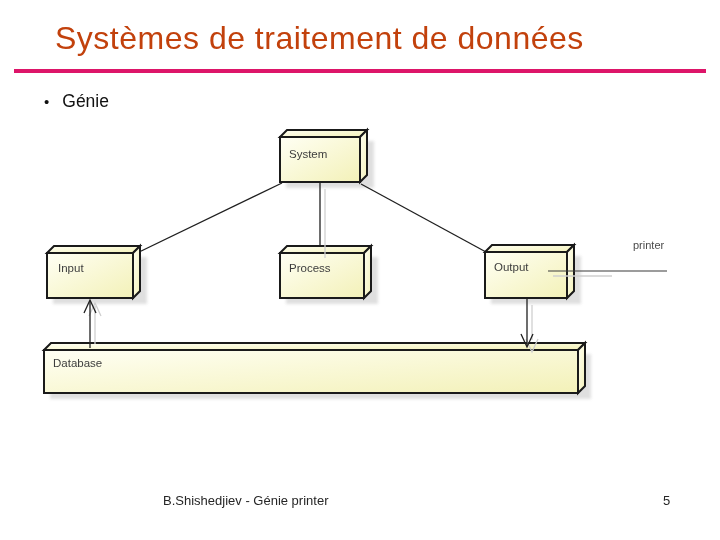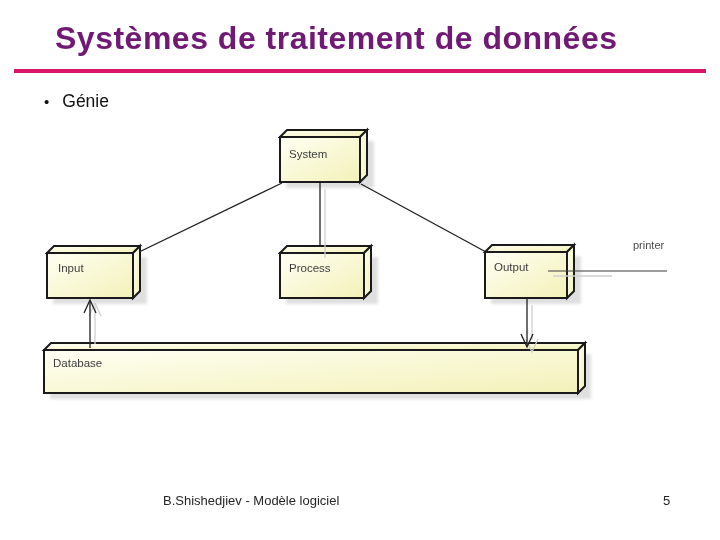--- a/index.html
+++ b/index.html
@@ -2,21 +2,21 @@
 <html><head>
 <meta charset="utf-8">
 <style>
   html,body{margin:0;padding:0;background:#fff;}
   .slide{
     position:relative;width:720px;height:540px;background:#ffffff;overflow:hidden;
     font-family:"Liberation Sans","DejaVu Sans",sans-serif;
   }
   .title{
     position:absolute;left:55px;top:20px;width:630px;
-    font-size:32px;font-weight:700;letter-spacing:.5px;color:#701a75;
+    font-size:32px;font-weight:400;letter-spacing:.5px;color:#c2410c;
     white-space:nowrap;
   }
   .accent-line{
     position:absolute;left:14px;top:69px;width:692px;height:4px;background:#DD1569;
   }
   .bullet-row{
     position:absolute;left:44px;top:91px;display:flex;align-items:center;gap:13px;
     color:#111;
   }
   .bullet-dot{font-size:15px;line-height:20px;}
@@ -122,16 +122,16 @@
 
       <line class="edge-shadow" x1="532" y1="305" x2="532" y2="340"></line>
       <polyline class="edge-shadow" points="526,339 532,352 538,339"></polyline>
       <line class="edge" x1="527" y1="299" x2="527" y2="346"></line>
       <polyline class="edge" points="521,334 527,347 533,334"></polyline>
     </g>
 
     <text class="annotation-label" x="633" y="249">printer</text>
   </svg>
 
-  <div class="footer">B.Shishedjiev - Modèle logiciel</div>
+  <div class="footer">B.Shishedjiev - Génie printer</div>
   <div class="page-number">5</div>
 
 </div>
 
 </body></html>

